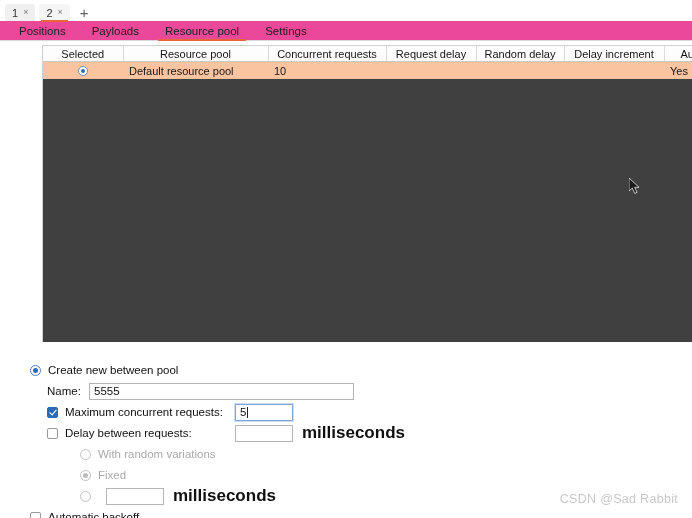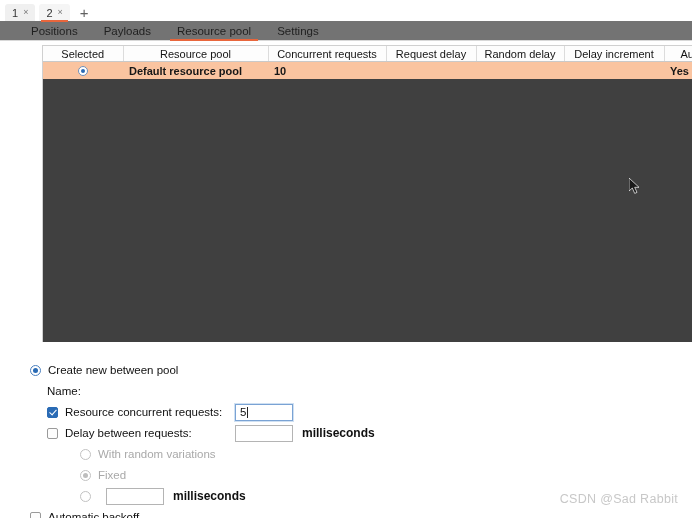--- a/index.html
+++ b/index.html
@@ -60,22 +60,22 @@
     padding: 0 6px 1px 6px;
     line-height: 1;
   }
 
   
   .navtabs {
     height: 20px;
     display: flex;
     align-items: flex-end;
     border-bottom: 1px solid #d8d8d8;
-    background: #737373;
-    padding-left: 18px;
+    background: #ec4899;
+    padding-left: 6px;
     box-sizing: border-box;
   }
   .navtab {
     padding: 0 13px 3px 13px;
     font-size: 11.5px;
     color: #1f1f1f;
     position: relative;
   }
   .navtab.active::after {
     content: "";
@@ -116,21 +116,20 @@
   }
   table.pooltable th:last-child { border-right: none; }
   table.pooltable td {
     height: 17px;
     font-size: 11px;
     color: #171717;
     padding: 0 6px;
     background: #fac4a0;
     white-space: nowrap;
     overflow: hidden;
-    font-weight: bold;
   }
   table.pooltable td.c-sel { text-align: center; padding: 0; }
   table.pooltable td.c-end { background: #ffffff; }
 
   .radio-on, .radio-off {
     display: inline-block;
     width: 10px; height: 10px;
     border-radius: 50%;
     box-sizing: border-box;
     vertical-align: -1px;
@@ -242,21 +241,21 @@
   }
   .caret {
     display: inline-block;
     width: 1px;
     height: 11px;
     background: #222;
     vertical-align: -2px;
     margin-left: 1px;
   }
   .units {
-    font-size: 12px;
+    font-size: 17px;
     color: #101010;
     margin-left: 9px;
     font-weight: bold;
   }
   .labeltxt { width: 170px; }
 
   
   .watermark {
     position: absolute;
     right: 14px;
@@ -339,25 +338,26 @@
 
 <div class="form">
 
   <div class="row">
     <span class="rr on"></span>
     <span class="lbl">Create new between pool</span>
   </div>
 
   <div class="row indent1">
     <span class="namelabel">Name:</span>
+    <span class="inp name">5555</span>
   </div>
 
   <div class="row indent1">
     <span class="cb on"></span>
-    <span class="lbl labeltxt">Resource concurrent requests:</span>
+    <span class="lbl labeltxt">Maximum concurrent requests:</span>
     <span class="inp small focus"><span>5</span><span class="caret"></span></span>
   </div>
 
   <div class="row indent1">
     <span class="cb"></span>
     <span class="lbl labeltxt">Delay between requests:</span>
     <span class="inp small"></span>
     <span class="units">milliseconds</span>
   </div>
 

